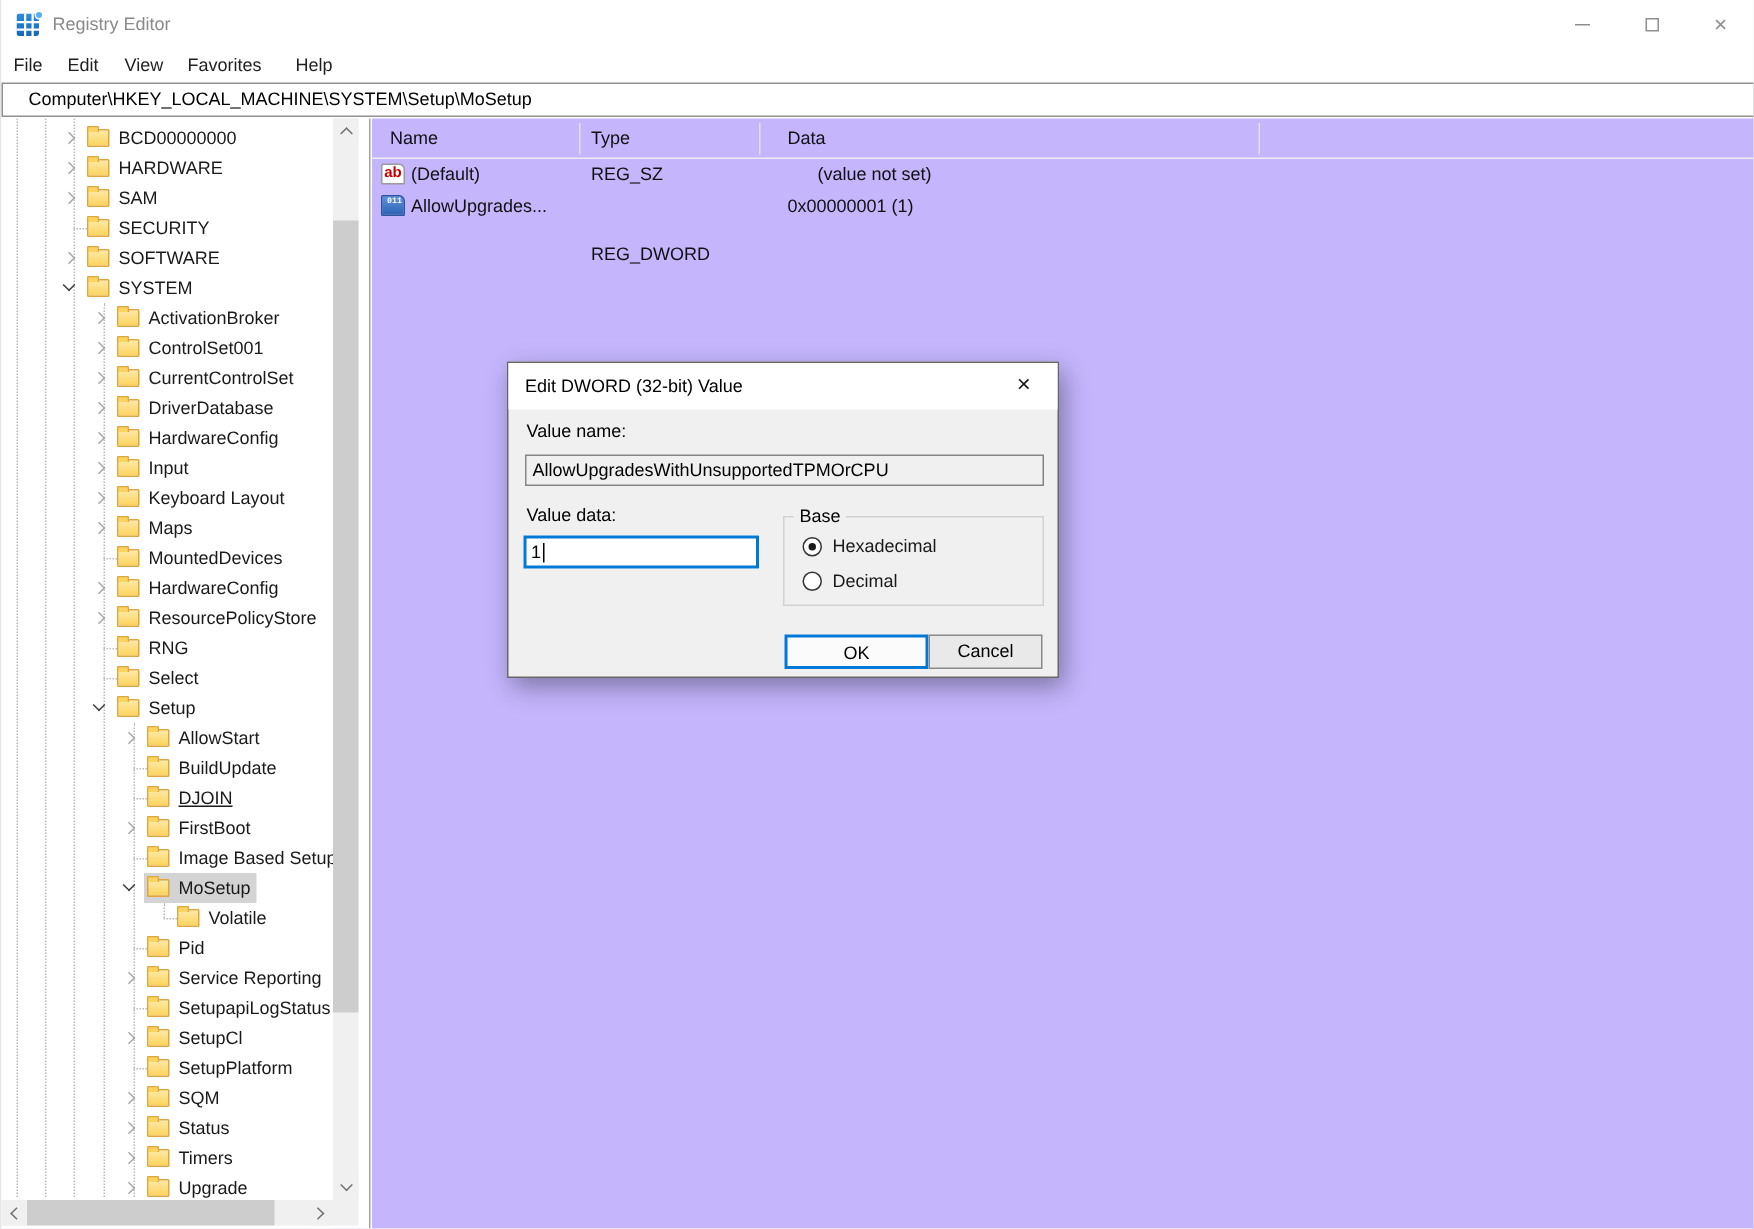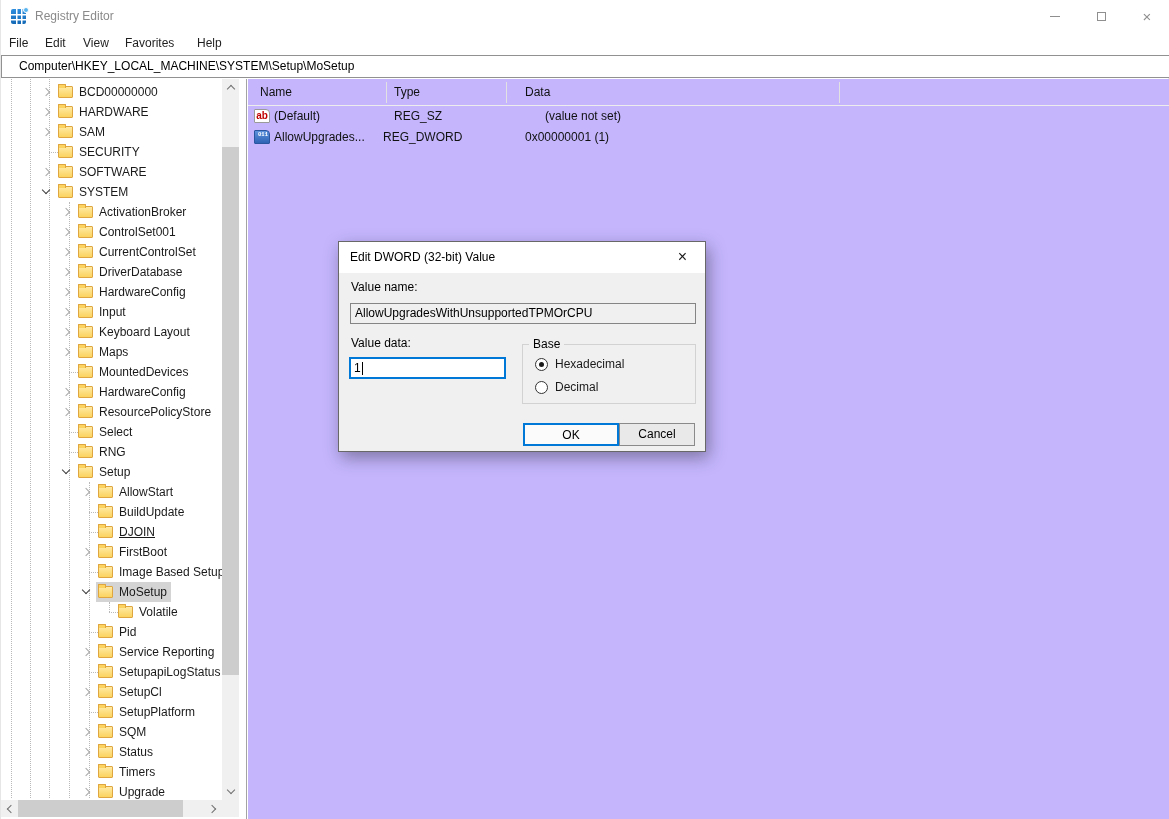--- a/index.html
+++ b/index.html
@@ -277,27 +277,27 @@
         <div class="tree-row">
           <span class="chev" style="left: 62px;"></span>
           <span class="row-content" style="left: 75px;">
             <span class="folder"></span>
             <span class="tree-label">ResourcePolicyStore</span>
           </span>
         </div>
         <div class="tree-row">
           <span class="row-content" style="left: 75px;">
             <span class="folder"></span>
+            <span class="tree-label">RNG</span>
+          </span>
+        </div>
+        <div class="tree-row">
+          <span class="row-content" style="left: 75px;">
+            <span class="folder"></span>
             <span class="tree-label">Select</span>
-          </span>
-        </div>
-        <div class="tree-row">
-          <span class="row-content" style="left: 75px;">
-            <span class="folder"></span>
-            <span class="tree-label">RNG</span>
           </span>
         </div>
         <div class="tree-row">
           <span class="chev exp" style="left: 62px;"></span>
           <span class="row-content" style="left: 75px;">
             <span class="folder"></span>
             <span class="tree-label">Setup</span>
           </span>
         </div>
         <div class="tree-row">
@@ -445,21 +445,21 @@
           <span class="cell" style="left: 26px;">(Default)</span>
           <span class="cell" style="left: 146px;">REG_SZ</span>
           <span class="cell" style="left: 277px; margin-left: 20px;">(value not set)</span>
         </div>
         <div class="list-row" style="top: 48px;">
           <span class="vicon dw">
             <b>011</b>
             <b>110</b>
           </span>
           <span class="cell" style="left: 26px;">AllowUpgrades...</span>
-          <span class="cell" style="left: 135px;">REG_DWORD</span>
+          <span class="cell" style="left: 146px; margin-top: 32px;">REG_DWORD</span>
           <span class="cell" style="left: 277px;">0x00000001 (1)</span>
         </div>
       </div>
   </div>
 
   <div class="dialog">
     <div class="dlg-title">
       <span class="dlg-title-text">Edit DWORD (32-bit) Value</span>
       <span class="dlg-close">
           <span>×</span>

